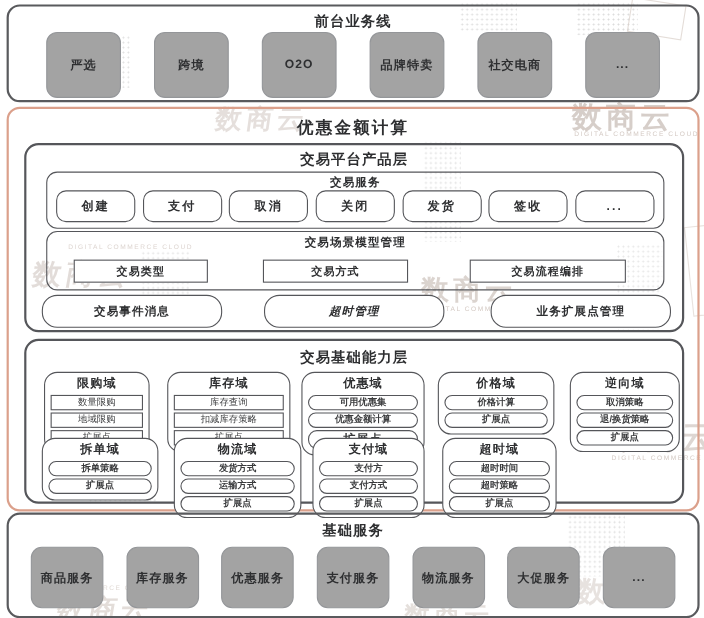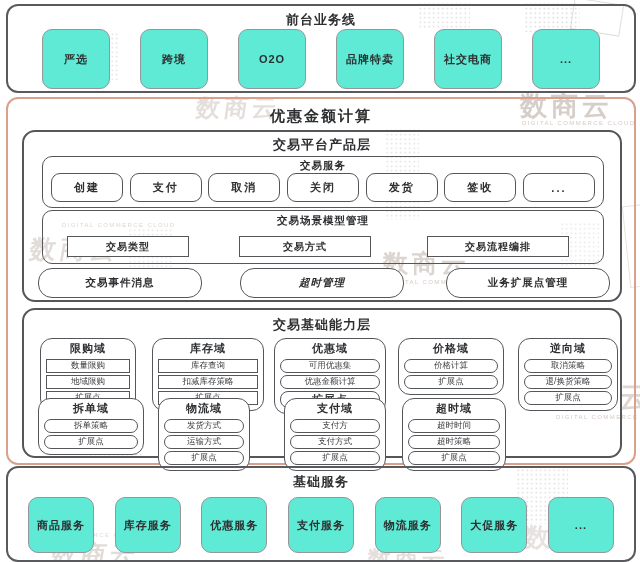--- a/index.html
+++ b/index.html
@@ -3,39 +3,39 @@
 <meta charset="utf-8">
 <style>
   html,body{margin:0;padding:0;background:#fff;}
   #page{position:relative;width:640px;height:562px;background:#ffffff;overflow:hidden;
         font-family:"Liberation Sans","DejaVu Sans",sans-serif;color:#2e2f31;}
   .sec{position:absolute;background:transparent;border-radius:12px;}
   .sec-dark{border:2px solid #595a5d;}
   .sec-accent{border:2px solid #dba08b;}
   .sec-title{position:absolute;left:0;right:0;text-align:center;font-weight:bold;font-size:13px;letter-spacing:1px;}
   .big-title{font-size:15px;letter-spacing:2px;}
-  .graybox{background:#5eead4;border:1.5px solid #949699;border-radius:10px;
+  .graybox{background:#a3a3a3;border:1.5px solid #949699;border-radius:10px;
            display:flex;align-items:center;justify-content:center;
            font-size:11px;font-weight:600;letter-spacing:1px;}
   .rowflex{position:absolute;display:flex;justify-content:space-between;align-items:center;}
   .innerbox{position:absolute;border:2px solid #55565a;border-radius:13px;}
   .subbox{position:absolute;border:1.5px solid #55565a;border-radius:10px;text-decoration:underline;}
   .sub-title{position:absolute;left:0;right:0;text-align:center;font-size:10.5px;font-weight:600;letter-spacing:1px;}
   .svc-btn{border:1.5px solid #55565a;border-radius:9px;width:70px;height:27px;
            display:flex;align-items:center;justify-content:center;font-size:11px;font-weight:600;letter-spacing:2px;background:#fff;}
   .scene-rect{position:absolute;border:1px solid #55565a;height:19px;top:25px;background:#fff;
               display:flex;align-items:center;justify-content:center;font-size:10px;font-weight:600;letter-spacing:1px;}
   .trio{position:absolute;border:1.5px solid #55565a;border-radius:14px;height:28px;width:162px;top:136px;background:#fff;
         display:flex;align-items:center;justify-content:center;font-size:10.5px;font-weight:600;letter-spacing:1px;}
   .domain{position:absolute;border:1.5px solid #55565a;border-radius:12px;background:#fff;padding:2px 5px 5px 5px;box-sizing:border-box;}
   .domain-title{text-align:center;font-size:11px;font-weight:bold;letter-spacing:1px;margin-bottom:3px;}
   .d-item{height:12px;display:flex;align-items:center;justify-content:center;
           font-size:8.5px;color:#3a3b3d;border:1px solid #55565a;margin-top:2px;background:#fff;}
   .d-rect{border-radius:0;}
-  .d-pill{border-radius:8px;}
+  .d-pill{border-radius:8px;font-weight:bold;}
   .d-big{height:15px;font-size:11px;font-weight:bold;letter-spacing:1px;}
   .dots{position:absolute;background-image:radial-gradient(circle,#c3c3c3 0.8px,transparent 1px);
         background-size:4.5px 4.5px;pointer-events:none;}
   .wm{position:absolute;color:#d0c6c0;font-weight:bold;white-space:nowrap;pointer-events:none;letter-spacing:4px;}
   .wm-caps{position:absolute;color:#d4cac4;font-size:6px;font-weight:normal;letter-spacing:1.4px;white-space:nowrap;pointer-events:none;}
   .wm-shape{position:absolute;border:1px solid #d8cec8;pointer-events:none;}
 </style>
 </head>
 <body>
 
@@ -142,21 +142,21 @@
         <div class="d-item d-pill">取消策略</div>
         <div class="d-item d-pill">退/换货策略</div>
         <div class="d-item d-pill">扩展点</div>
       </div>
 
       <div class="domain" style="left:14px;top:88px;width:106px;">
         <div class="domain-title">拆单域</div>
         <div class="d-item d-pill">拆单策略</div>
         <div class="d-item d-pill">扩展点</div>
       </div>
-      <div class="domain" style="left:134px;top:88px;width:92px;">
+      <div class="domain" style="left:134px;top:88px;width:116px;">
         <div class="domain-title">物流域</div>
         <div class="d-item d-pill">发货方式</div>
         <div class="d-item d-pill">运输方式</div>
         <div class="d-item d-pill">扩展点</div>
       </div>
       <div class="domain" style="left:260px;top:88px;width:102px;">
         <div class="domain-title">支付域</div>
         <div class="d-item d-pill">支付方</div>
         <div class="d-item d-pill">支付方式</div>
         <div class="d-item d-pill">扩展点</div>

